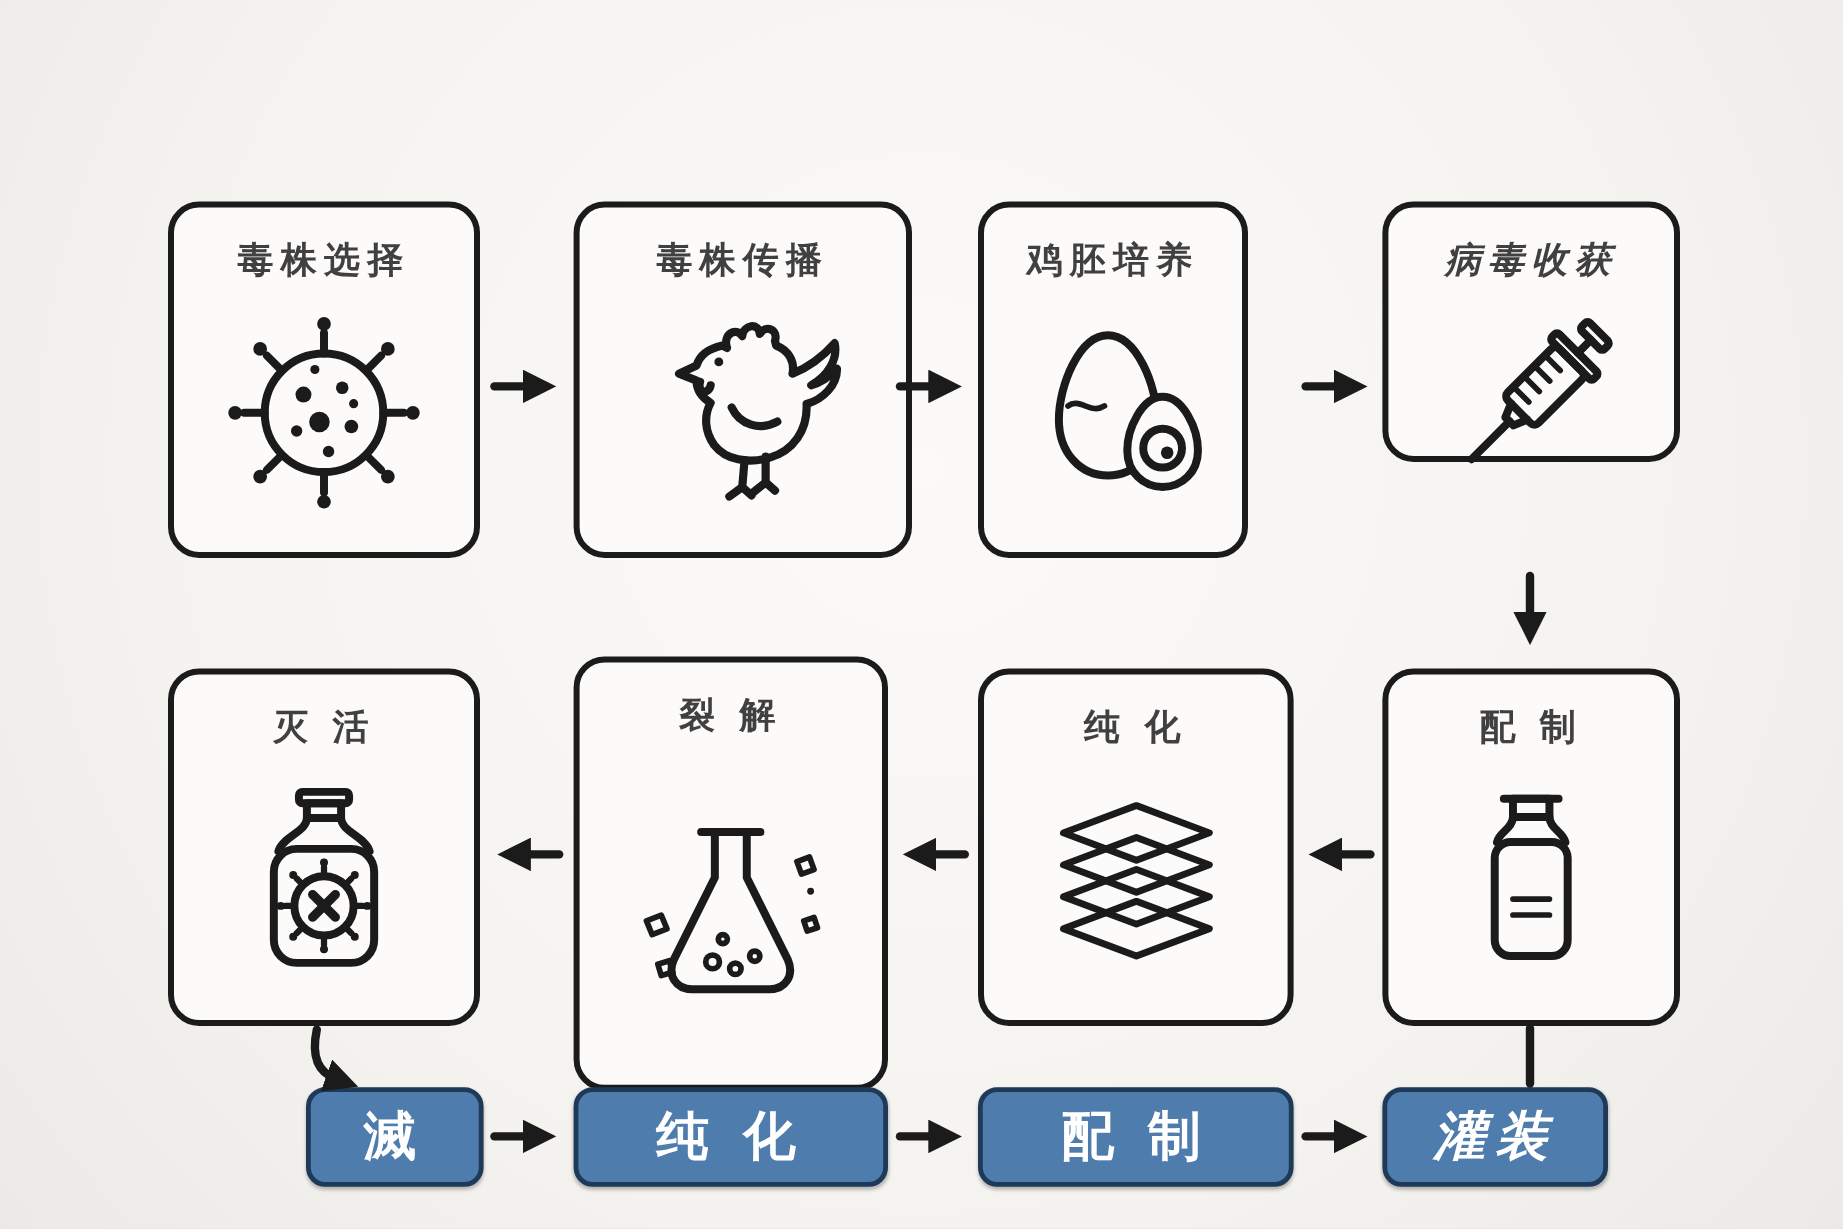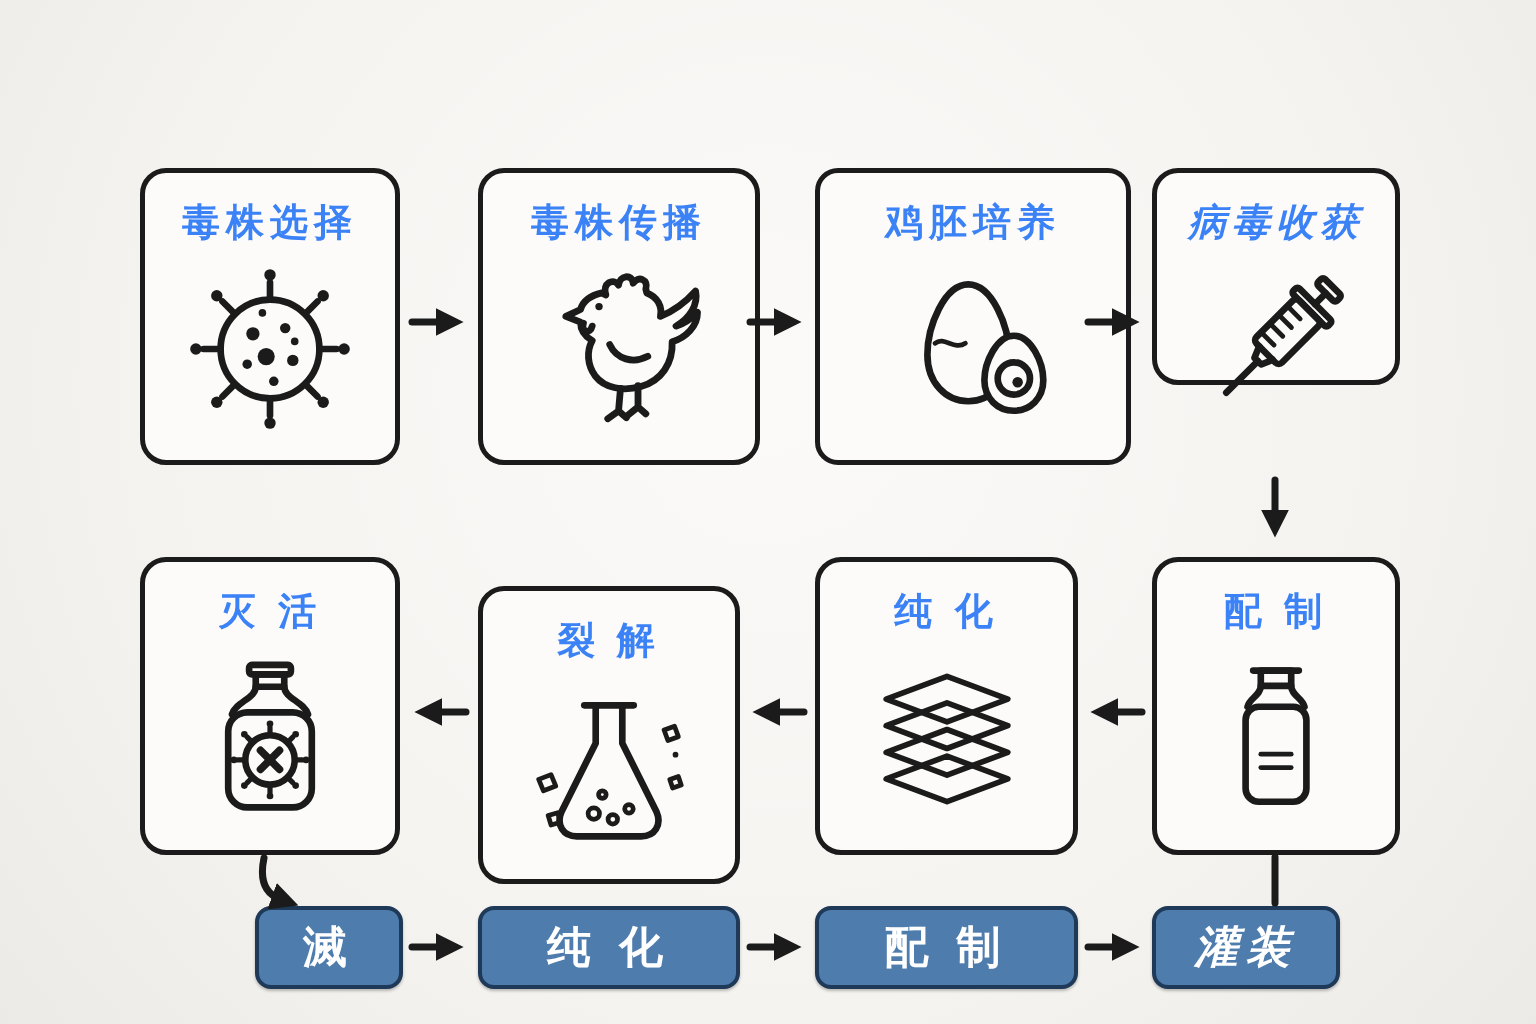--- a/index.html
+++ b/index.html
@@ -21,21 +21,21 @@
   .title{
     position:absolute;top:36px;left:0;width:100%;
     text-align:center;font-size:70px;font-weight:900;letter-spacing:8px;color:#121212;
   }
   .box{
     position:absolute;background:var(--box-fill);
     border:5px solid var(--line);border-radius:26px;
     display:flex;flex-direction:column;align-items:center;
   }
   .box .label{
-    margin-top:24px;font-size:38px;font-weight:800;letter-spacing:6px;color:#3b82f6;white-space:pre;
+    margin-top:24px;font-size:30px;font-weight:800;letter-spacing:6px;color:#404040;white-space:pre;
   }
   .box .icon{
     flex:1;display:flex;align-items:center;justify-content:center;width:100%;padding-bottom:10px;
   }
   .pill{
     position:absolute;background:var(--button-fill);
     border:4px solid var(--button-border);border-radius:16px;
     display:flex;align-items:center;justify-content:center;
     color:var(--button-text);font-size:44px;font-weight:800;letter-spacing:8px;white-space:pre;
     box-shadow:0 2px 3px rgba(0,0,0,0.25);
@@ -100,21 +100,21 @@
           <path d="M63,73 c-3,9 7,12 9,3"></path>
           <path d="M90,95 C97,110 114,115 129,107"></path>
           <path d="M101,140 L99,163 M99,163 L88,171 M99,163 L107,170"></path>
           <path d="M119,137 L119,159 M119,159 L109,167 M119,159 L127,166"></path>
         </g>
         <circle cx="79" cy="56" r="3.8" fill="#1b1b1b"></circle>
       </svg>
     </div>
   </div>
 
-  <div class="box" style="left:815px;top:168px;width:316px;height:297px;border-radius:23px;">
+  <div class="box" style="left:815px;top:168px;width:225px;height:297px;">
     <div class="label">鸡胚培养</div>
     <div class="icon">
       <svg viewBox="0 0 200 200" width="190" height="190">
         <g class="ln" stroke-width="7">
           <path d="M95,32 C70,32 52,76 52,106 C52,135 71,155 95,155 C119,155 138,135 138,106 C138,76 120,32 95,32 Z"></path>
           <path d="M60,94 C70,86 80,102 92,94" stroke-width="5"></path>
           <path d="M143,86 C125,86 112,114 112,133 C112,152 126,165 143,165 C160,165 174,152 174,133 C174,114 161,86 143,86 Z" fill="#fcfbf9"></path>
           <circle cx="143" cy="131" r="17"></circle>
         </g>
         <circle cx="147" cy="135" r="5.5" fill="#1b1b1b"></circle>
@@ -175,21 +175,21 @@
             <circle cx="73" cy="95" r="3.5"></circle>
         </g>
         <g class="ln" stroke-width="8">
           <line x1="90" y1="112" x2="110" y2="132"></line>
             <line x1="110" y1="112" x2="90" y2="132"></line>
         </g>
       </svg>
     </div>
   </div>
 
-  <div class="box" style="left:478px;top:586px;width:262px;height:298px;font-family:Liberation Serif, serif;">
+  <div class="box" style="left:478px;top:547px;width:262px;height:362px;">
     <div class="label">裂 解</div>
     <div class="icon">
       <svg viewBox="0 0 200 200" width="190" height="190">
         <g class="ln" stroke-width="7">
           <line x1="74" y1="34" x2="126" y2="34"></line>
           <path d="M86,34 V74 L50,146 C44,160 52,172 66,172 H134 C148,172 156,160 150,146 L114,74 V34"></path>
         </g>
         <g class="ln" stroke-width="5">
           <circle cx="84" cy="148" r="6"></circle>
             <circle cx="104" cy="154" r="5"></circle>

